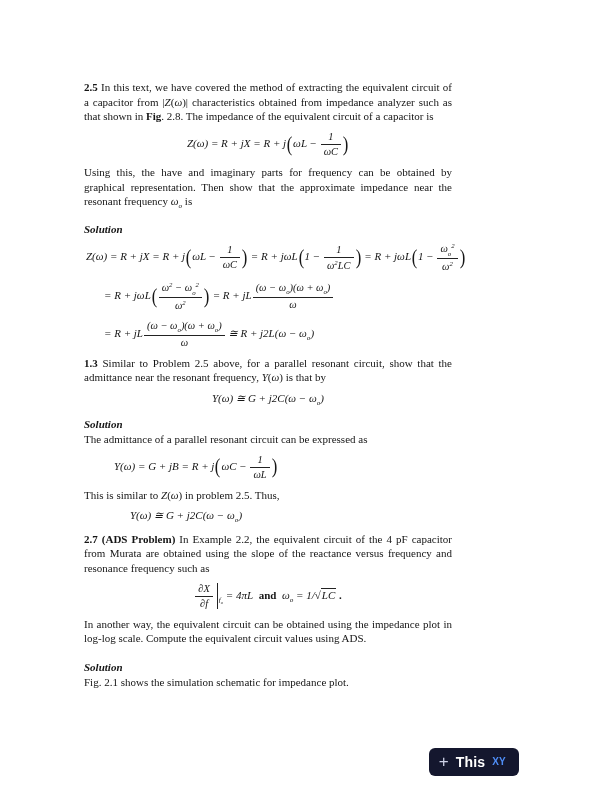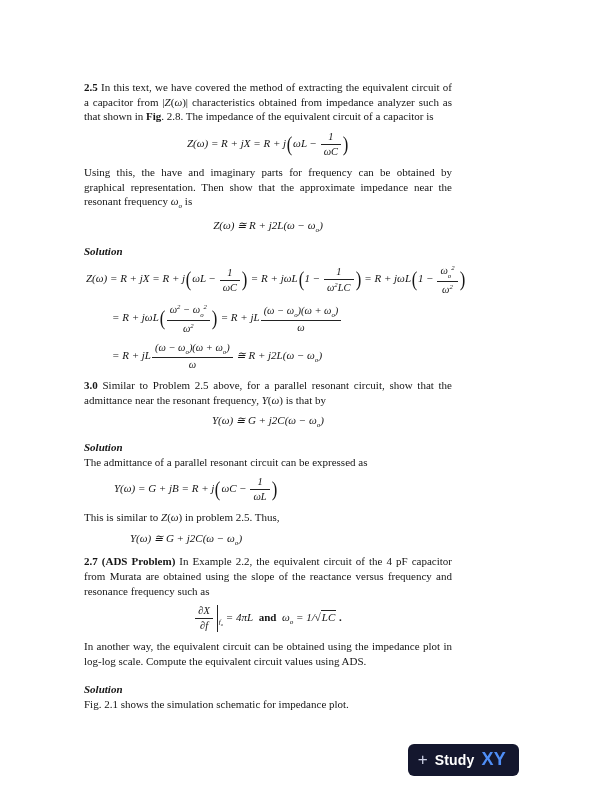--- a/index.html
+++ b/index.html
@@ -18,63 +18,62 @@
   p.body{margin:0 0 3px 0;text-align:justify;line-height:1.33;}
   .b{font-weight:bold;}
   .i{font-style:italic;}
   sub{font-size:65%;}
   sup{font-size:65%;}
   .sol{font-weight:bold;font-style:italic;margin:11px 0 2px 0;}
   .eq{font-style:italic;line-height:1.15;margin:7px 0;white-space:nowrap;}
   .eq .rm{font-style:normal;font-weight:bold;}
   .center{text-align:center;}
   .ind1{margin-left:2px;}
-  .ind2{margin-left:28px;}
+  .ind2{margin-left:20px;}
   .ind3{margin-left:30px;}
   .ind4{margin-left:46px;}
   .sec{margin-top:15px;}
   .frac{display:inline-block;vertical-align:middle;text-align:center;font-size:0.95em;padding:0 1px;line-height:1.15;}
   .fn{display:block;border-bottom:1px solid #222;padding:0 3px 1px 3px;}
   .fd{display:block;padding:1px 3px 0 3px;text-align:center;}
   .bp{display:inline-block;font-size:1.9em;font-weight:300;font-style:normal;vertical-align:middle;line-height:0.85;transform:scaleX(0.8);}
   .ebar{display:inline-block;width:1px;height:2.4em;background:#222;vertical-align:middle;margin:0 1px 0 3px;}
   .sqrt{white-space:nowrap;}
   .rad{font-style:normal;}
   .sqin{border-top:1px solid #222;padding:0 1px;}
   .logo{
     position:absolute;right:17px;bottom:16px;
     display:flex;align-items:center;gap:7px;
     background:#14172e;border-radius:6px;
     padding:5px 13px 6px 10px;
     font-family:"Liberation Sans","DejaVu Sans",sans-serif;
   }
   .logo-plus{color:#cfd3e8;font-size:17px;font-weight:300;line-height:1;}
   .logo-study{color:#ffffff;font-weight:bold;font-size:14px;letter-spacing:0.2px;}
-  .logo-xy{color:#4f8ef7;font-weight:bold;font-size:18px;letter-spacing:0.2px;}
+  .logo-xy{color:#4f8ef7;font-weight:bold;font-size:10px;letter-spacing:0.2px;}
 </style>
 </head>
 <body>
 
 <div class="page">
 
   <p class="body"><span class="b">2.5</span><span> In this text, we have covered the method of extracting the equivalent circuit of a capacitor from |</span><span class="i">Z</span><span>(</span><span class="i">ω</span><span>)| characteristics obtained from impedance analyzer such as that shown in </span><span class="b">Fig</span><span>. 2.8. The impedance of the equivalent circuit of a capacitor is</span></p>
 
   <div class="eq center"><span>Z(ω) = R + jX = R + j</span><span class="bp">(</span><span>ωL − </span><span class="frac"><span class="fn"><span>1</span></span><span class="fd"><span>ωC</span></span></span><span class="bp">)</span></div>
 
   <p class="body"><span>Using this, the have and imaginary parts for frequency can be obtained by graphical representation. Then show that the approximate impedance near the resonant frequency </span><span class="i">ω</span><sub class="i">o</sub><span> is</span></p>
 
-  <div class="eq center"><span>Z(ω) ≅ R + j2L(ω − ω</span><sub><span>o</span></sub><span>)</span></div>
 
   <p class="sol">Solution</p>
 
   <div class="eq ind1"><span>Z(ω) = R + jX = R + j</span><span class="bp">(</span><span>ωL − </span><span class="frac"><span class="fn"><span>1</span></span><span class="fd"><span>ωC</span></span></span><span class="bp">)</span><span> = R + jωL</span><span class="bp">(</span><span>1 − </span><span class="frac"><span class="fn"><span>1</span></span><span class="fd"><span>ω</span><sup><span>2</span></sup><span>LC</span></span></span><span class="bp">)</span><span> = R + jωL</span><span class="bp">(</span><span>1 − </span><span class="frac"><span class="fn"><span>ω</span><sub><span>o</span></sub><sup><span>2</span></sup></span><span class="fd"><span>ω</span><sup><span>2</span></sup></span></span><span class="bp">)</span></div>
   <div class="eq ind2"><span>= R + jωL</span><span class="bp">(</span><span class="frac"><span class="fn"><span>ω</span><sup><span>2</span></sup><span> − ω</span><sub><span>o</span></sub><sup><span>2</span></sup></span><span class="fd"><span>ω</span><sup><span>2</span></sup></span></span><span class="bp">)</span><span> = R + jL</span><span class="frac"><span class="fn"><span>(ω − ω</span><sub><span>o</span></sub><span>)(ω + ω</span><sub><span>o</span></sub><span>)</span></span><span class="fd"><span>ω</span></span></span></div>
   <div class="eq ind2"><span>= R + jL</span><span class="frac"><span class="fn"><span>(ω − ω</span><sub><span>o</span></sub><span>)(ω + ω</span><sub><span>o</span></sub><span>)</span></span><span class="fd"><span>ω</span></span></span><span> ≅ R + j2L(ω − ω</span><sub><span>o</span></sub><span>)</span></div>
 
-  <p class="body sec"><span class="b">3.0</span><span> Similar to Problem 2.5 above, for a parallel resonant circuit, show that the admittance near the resonant frequency, </span><span class="i">Y</span><span>(</span><span class="i">ω</span><span>) is that by</span></p>
+  <p class="body sec"><span class="b">1.3</span><span> Similar to Problem 2.5 above, for a parallel resonant circuit, show that the admittance near the resonant frequency, </span><span class="i">Y</span><span>(</span><span class="i">ω</span><span>) is that by</span></p>
 
   <div class="eq center"><span>Y(ω) ≅ G + j2C(ω − ω</span><sub><span>o</span></sub><span>)</span></div>
 
   <p class="sol">Solution</p>
   <p class="body"><span>The admittance of a parallel resonant circuit can be expressed as</span></p>
 
   <div class="eq ind3"><span>Y(ω) = G + jB = R + j</span><span class="bp">(</span><span>ωC − </span><span class="frac"><span class="fn"><span>1</span></span><span class="fd"><span>ωL</span></span></span><span class="bp">)</span></div>
 
   <p class="body"><span>This is similar to </span><span class="i">Z</span><span>(</span><span class="i">ω</span><span>) in problem 2.5. Thus,</span></p>
 
@@ -84,17 +83,17 @@
 
   <div class="eq center"><span class="frac"><span class="fn"><span>∂X</span></span><span class="fd"><span>∂f</span></span></span><span class="ebar"></span><sub><span>f</span><sub><span>o</span></sub></sub><span> = 4πL</span><span class="rm">&nbsp;&nbsp;and&nbsp;&nbsp;</span><span>ω</span><sub><span>o</span></sub><span> = 1/</span><span class="sqrt"><span class="rad">√</span><span class="sqin"><span>LC</span></span></span><span class="rm"> .</span></div>
 
   <p class="body"><span>In another way, the equivalent circuit can be obtained using the impedance plot in log-log scale. Compute the equivalent circuit values using ADS.</span></p>
 
   <p class="sol sec">Solution</p>
   <p class="body"><span>Fig. 2.1 shows the simulation schematic for impedance plot.</span></p>
 
   <div class="logo">
     <span class="logo-plus">+</span>
-    <span class="logo-study">Study</span>
+    <span class="logo-study">This</span>
       <span class="logo-xy">XY</span>
   </div>
 
 </div>
 
 </body></html>

